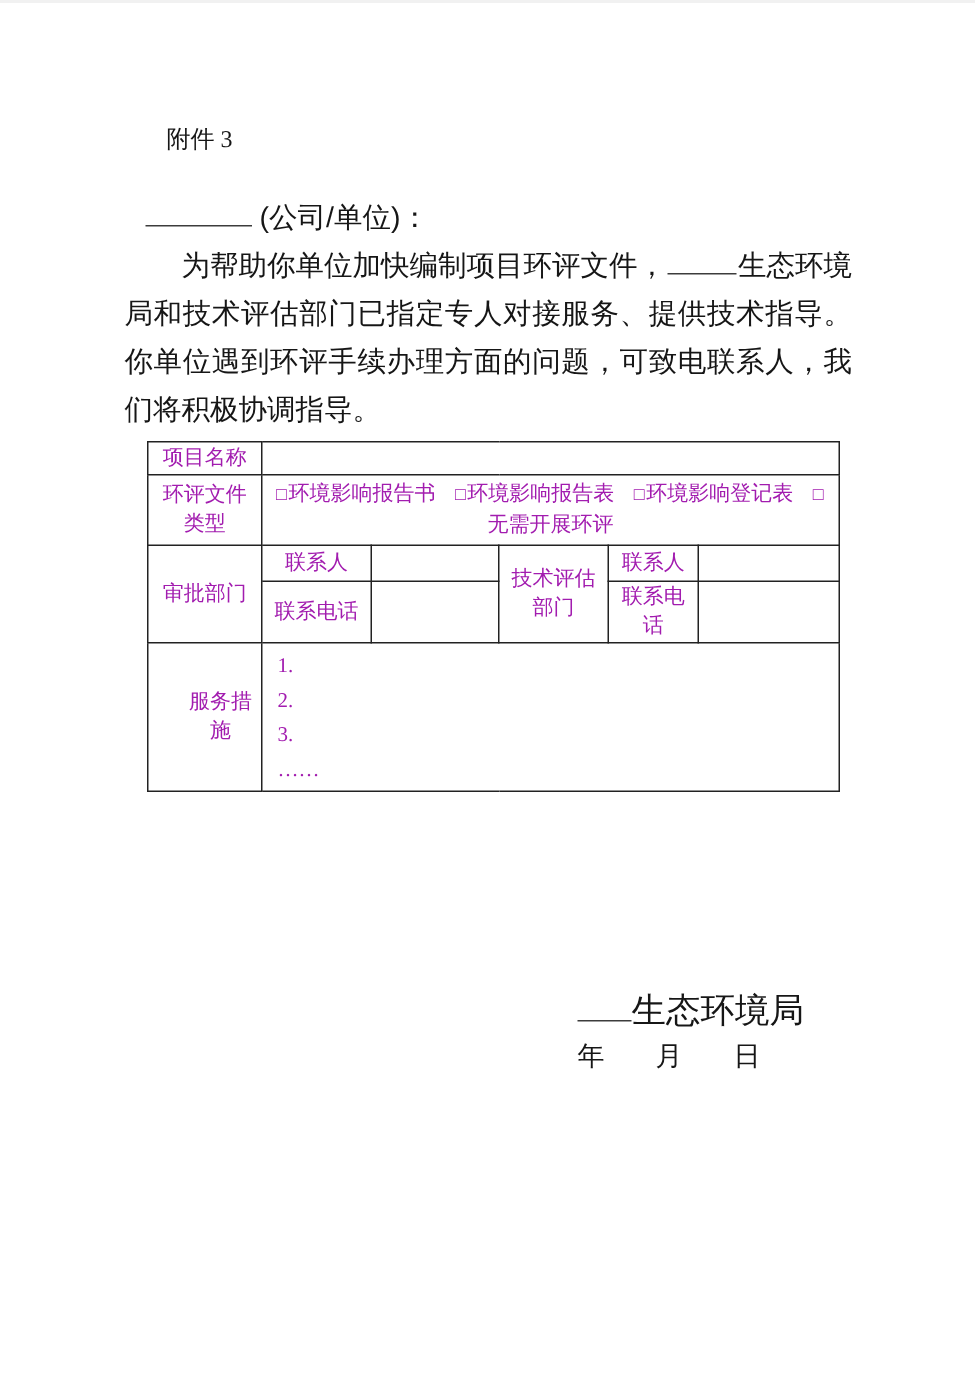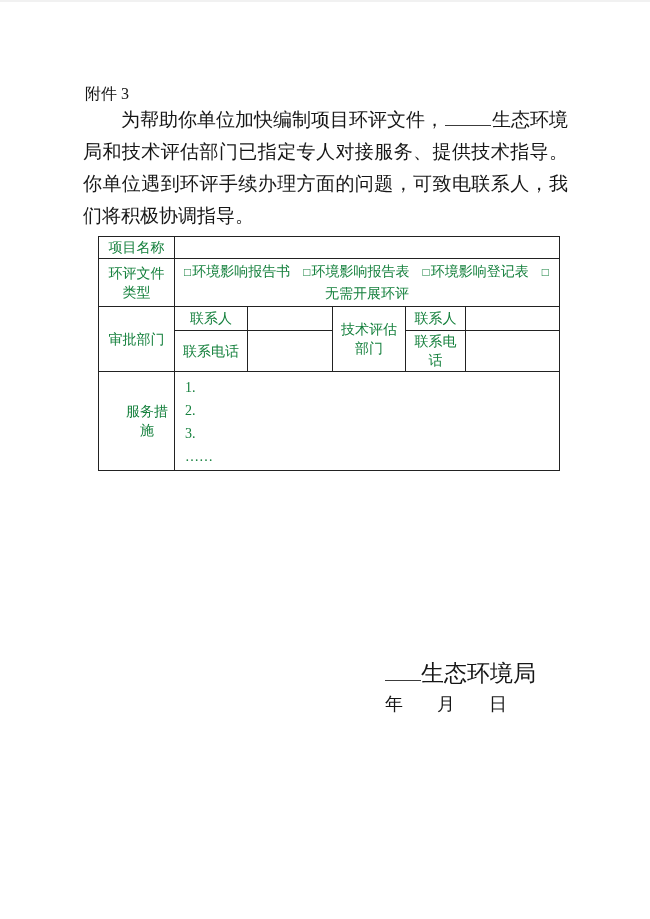--- a/index.html
+++ b/index.html
@@ -10,21 +10,21 @@
     background: #ffffff;
     box-sizing: border-box;
     padding: 0 82px 0 83px;
     border-top: 2px solid #f1f1f1;
     color: #161616;
     font-family: "Liberation Sans", "DejaVu Sans", sans-serif;
     overflow: hidden;
   }
   .attachment {
     margin-top: 82px;
-    margin-left: 2px;
+    margin-left: 28px;
     font-family: "Liberation Serif", "DejaVu Serif", serif;
     font-size: 16px;
     line-height: 20px;
   }
   .doc-title {
     margin: 47px 0 0 0;
     text-align: center;
     font-size: 24px;
     font-weight: 700;
     line-height: 27px;
@@ -51,21 +51,21 @@
     text-indent: 38px;
   }
   .form-table {
     margin-top: 4px;
     margin-left: 15px;
     border-collapse: collapse;
     table-layout: fixed;
     width: 461px;
     font-family: "Liberation Serif", "DejaVu Serif", serif;
     font-size: 14px;
-    color: #15803d;
+    color: #a21caf;
   }
   .form-table td {
     border: 1px solid #222222;
     padding: 1px 3px;
     vertical-align: middle;
     text-align: center;
     line-height: 19px;
     overflow: hidden;
   }
   .row-project td { height: 19px; }
@@ -104,20 +104,23 @@
   }
 </style>
 </head>
 <body>
 
 <div class="page">
 
   <div class="attachment">附件 3</div>
 
 
+  <p class="salutation">
+    <span class="blank blank-salutation"></span><span>(公司/单位)：</span>
+  </p>
 
   <p class="intro">
     <span>为帮助你单位加快编制项目环评文件，</span><span class="blank blank-inline"></span><span>生态环境局和技术评估部门已指定专人对接服务、提供技术指导。你单位遇到环评手续办理方面的问题，可致电联系人，我们将积极协调指导。</span>
   </p>
 
   <table class="form-table">
     <colgroup>
       <col style="width:76px">
         <col style="width:73px">
         <col style="width:85px">

